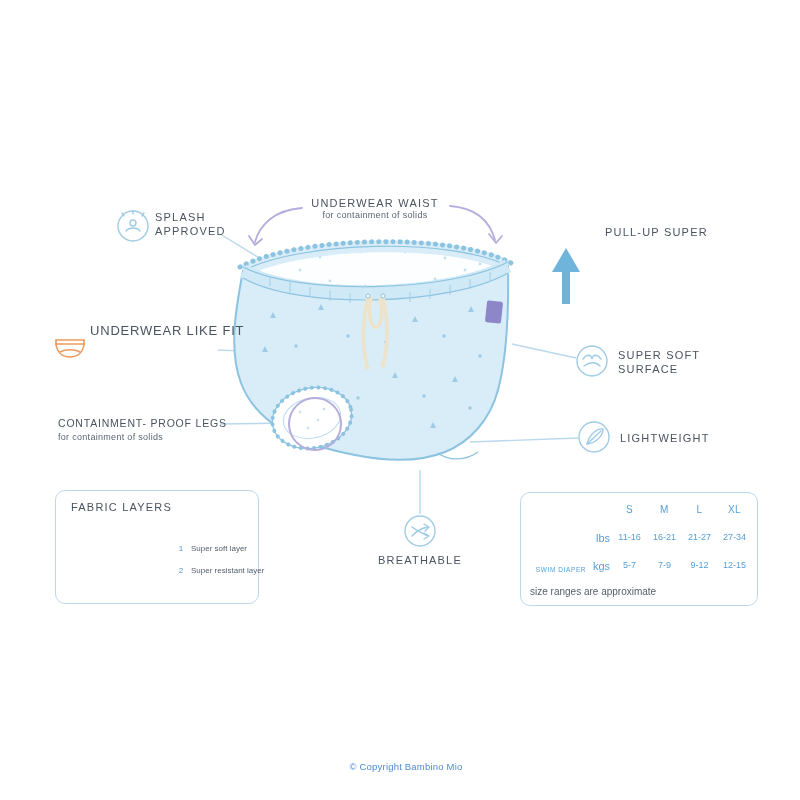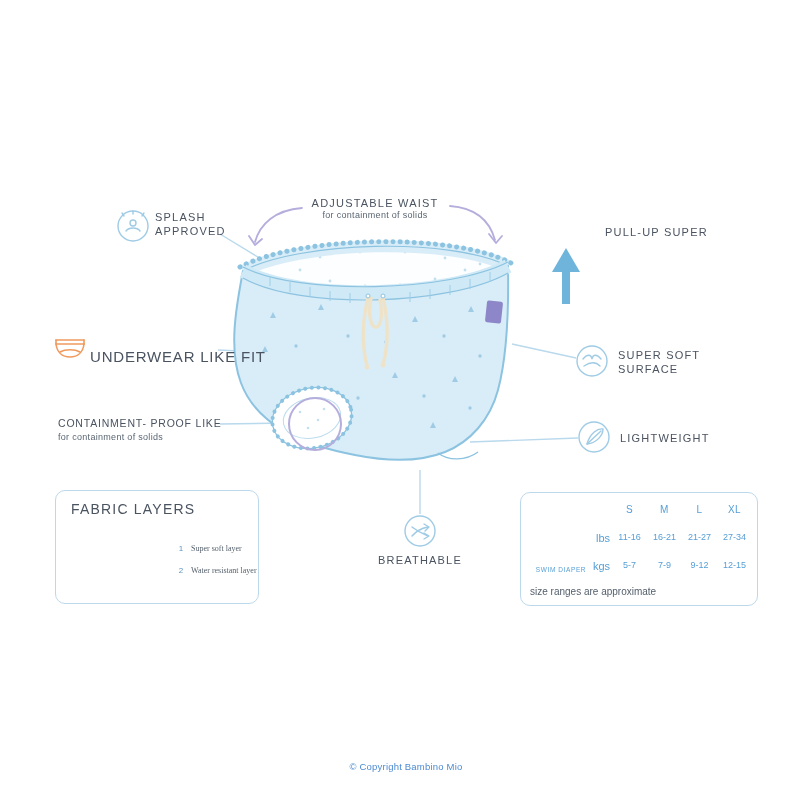--- a/index.html
+++ b/index.html
@@ -12,25 +12,25 @@
   .feature-label{
     font-size:11px;letter-spacing:1.2px;color:#4a5360;line-height:14px;white-space:nowrap;
   }
   .feature-sub{
     font-size:9px;letter-spacing:.3px;color:#5a6673;white-space:nowrap;
   }
   .center{text-align:center;}
   .panel{
     position:absolute;border:1.5px solid #bcd9ec;border-radius:10px;background:#ffffff;
   }
-  .panel-title{font-size:14px;letter-spacing:1.2px;color:#4a5360;white-space:nowrap;}
+  .panel-title{font-size:11px;letter-spacing:1.2px;color:#4a5360;white-space:nowrap;}
   .layer-num{
     position:absolute;width:12px;text-align:center;font-size:8px;color:#5a94c0;line-height:9px;
   }
-  .layer-label{position:absolute;font-size:8px;color:#55606c;white-space:nowrap;font-family:Liberation Serif, serif;}
+  .layer-label{position:absolute;font-size:8px;color:#55606c;white-space:nowrap;}
   .sc-head{position:absolute;width:35px;text-align:center;font-size:10px;color:#569fd6;letter-spacing:.5px;}
   .sc-val{position:absolute;width:35px;text-align:center;font-size:9px;color:#569fd6;}
   .sc-unit{position:absolute;width:24px;text-align:right;font-size:11px;color:#569fd6;}
   .sc-product{position:absolute;width:62px;text-align:center;font-size:6.5px;letter-spacing:.6px;color:#569fd6;white-space:nowrap;}
   .sc-note{position:absolute;font-size:10px;color:#55606c;white-space:nowrap;}
   .copyright{
     position:absolute;left:0;right:0;text-align:center;font-size:9.5px;color:#4c8bd1;letter-spacing:.2px;padding-left:12px;
   }
 </style>
 </head>
@@ -231,49 +231,49 @@
       <circle cx="566" cy="538" r="1" fill="#9fcbe5"></circle>
     </g>
   </svg>
 
   <div class="abs feature-label" style="left:155px;top:210px">
     <div>SPLASH</div>
     <div>APPROVED</div>
   </div>
 
   <div class="abs center" style="left:275px;top:196px;width:200px">
-    <div class="feature-label">ADJUSTABLE WAIST</div>
+    <div class="feature-label">UNDERWEAR WAIST</div>
     <div class="feature-sub">for containment of solids</div>
   </div>
 
   <div class="abs feature-label" style="left:605px;top:225px">PULL-UP SUPER</div>
 
-  <div class="abs feature-label" style="left:90px;top:350px;font-size:15px;letter-spacing:.8px">UNDERWEAR LIKE FIT</div>
+  <div class="abs feature-label" style="left:90px;top:324px;font-size:13px;letter-spacing:.8px">UNDERWEAR LIKE FIT</div>
 
   <div class="abs" style="left:58px;top:416px">
-    <div class="feature-label" style="font-size:10.5px;letter-spacing:.8px">CONTAINMENT- PROOF LIKE</div>
+    <div class="feature-label" style="font-size:10.5px;letter-spacing:.8px">CONTAINMENT- PROOF LEGS</div>
     <div class="feature-sub" style="margin-top:2px">for containment of solids</div>
   </div>
 
   <div class="abs feature-label" style="left:618px;top:348px">
     <div>SUPER SOFT</div>
     <div>SURFACE</div>
   </div>
 
   <div class="abs feature-label" style="left:620px;top:431px">LIGHTWEIGHT</div>
 
   <div class="abs feature-label center" style="left:345px;top:553px;width:150px">BREATHABLE</div>
 
   <div class="panel" style="left:55px;top:490px;width:202px;height:112px">
     <div class="panel-title" style="position:absolute;left:15px;top:10px">FABRIC LAYERS</div>
   </div>
   <span class="layer-num" style="left:175px;top:544px">1</span>
   <span class="layer-num" style="left:175px;top:566px">2</span>
   <span class="layer-label" style="left:191px;top:544px">Super soft layer</span>
-  <span class="layer-label" style="left:191px;top:566px">Water resistant layer</span>
+  <span class="layer-label" style="left:191px;top:566px">Super resistant layer</span>
 
   <div class="panel" style="left:520px;top:492px;width:236px;height:112px"></div>
   <span class="sc-head" style="left:612px;top:504px">S</span>
   <span class="sc-head" style="left:647px;top:504px">M</span>
   <span class="sc-head" style="left:682px;top:504px">L</span>
   <span class="sc-head" style="left:717px;top:504px">XL</span>
 
   <span class="sc-unit" style="left:586px;top:532px">lbs</span>
   <span class="sc-val" style="left:612px;top:532px">11-16</span>
   <span class="sc-val" style="left:647px;top:532px">16-21</span>

